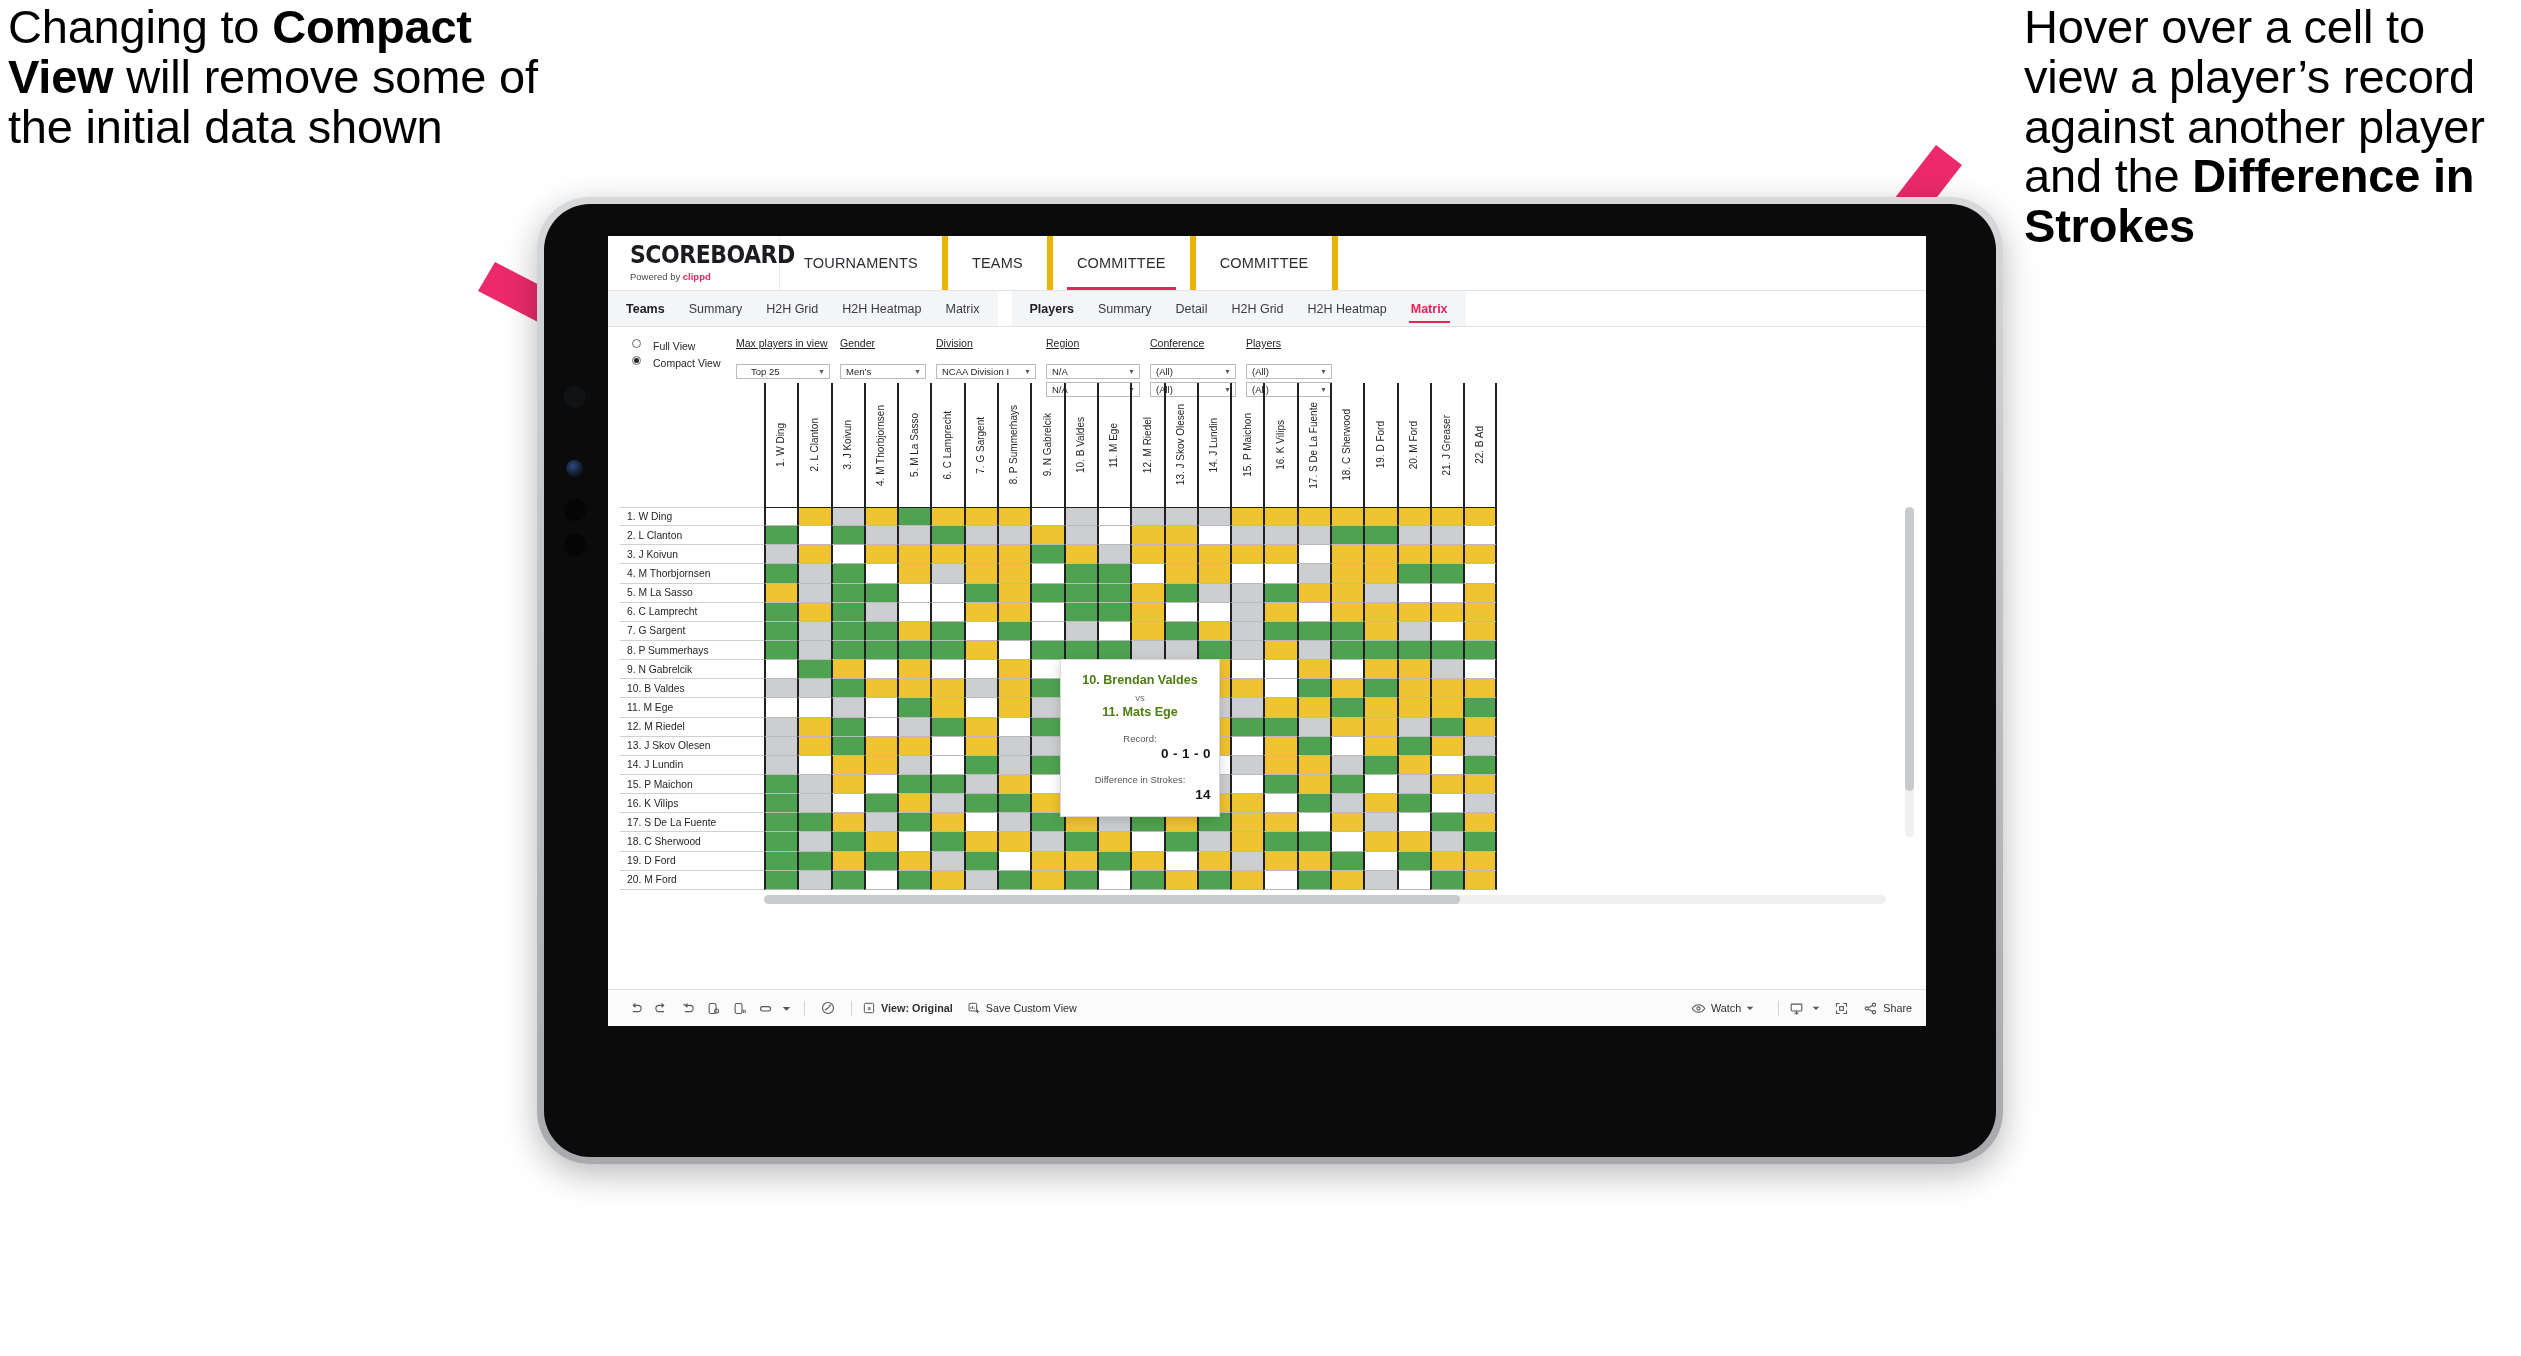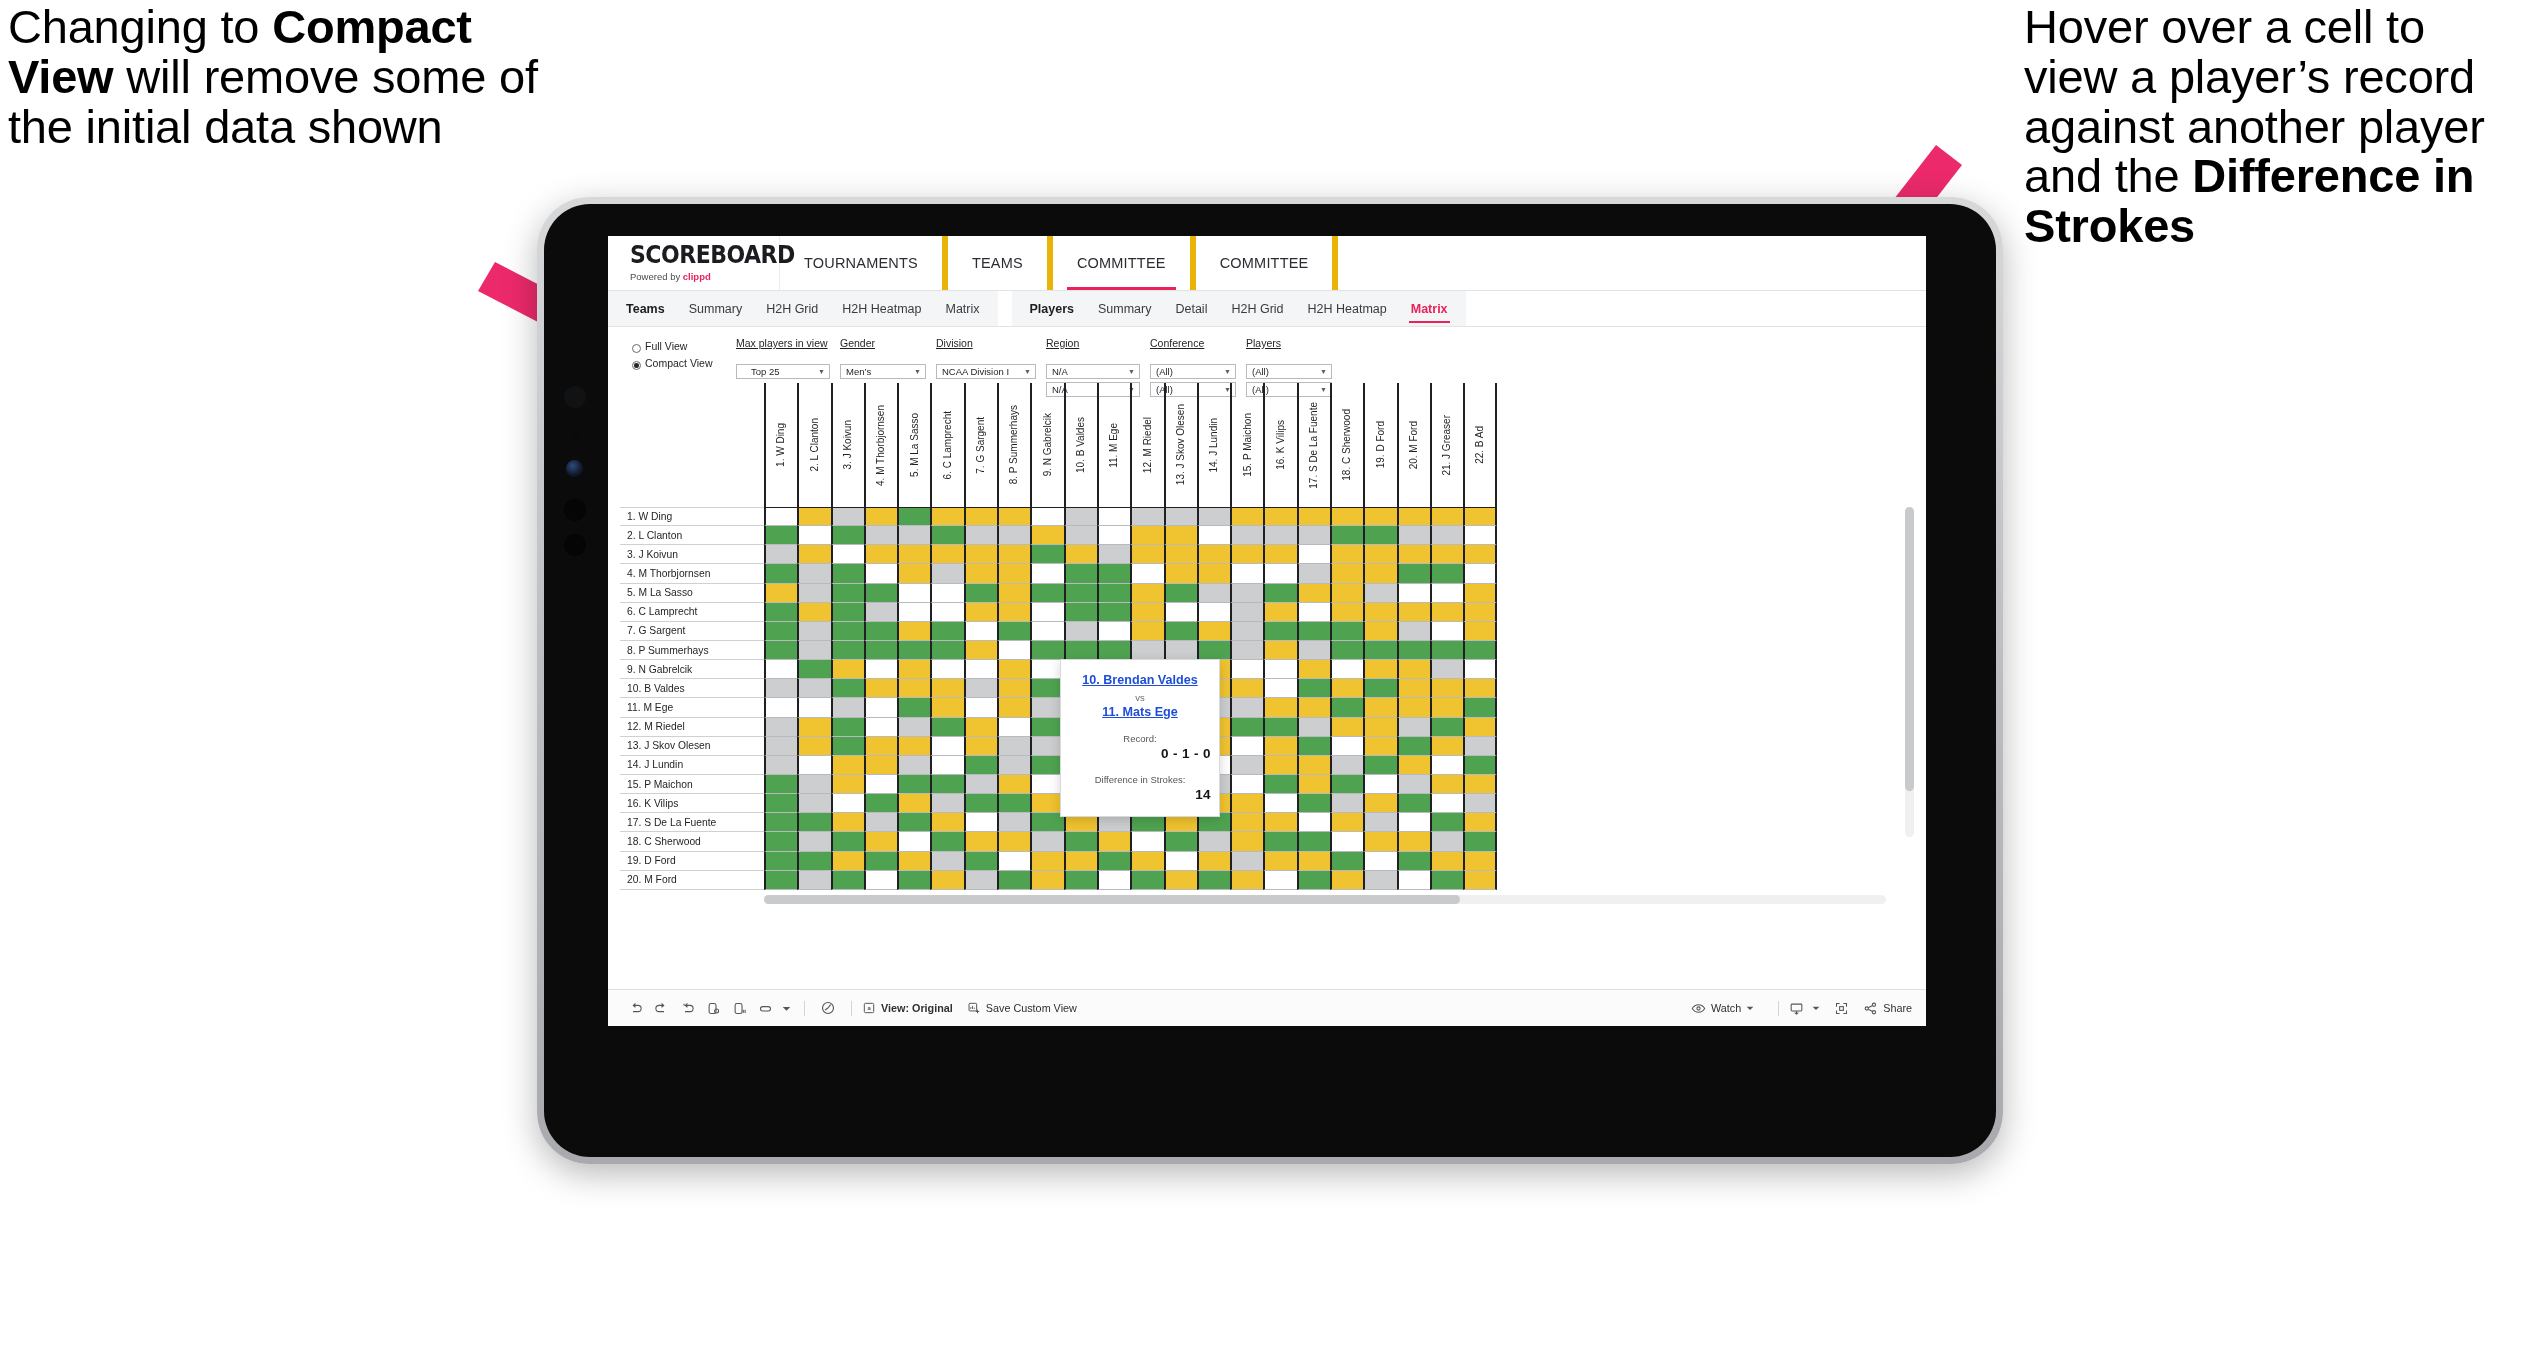--- a/index.html
+++ b/index.html
@@ -92,21 +92,21 @@
   .sub-item.head { font-weight:700; color:#1d1d22; }
   .sub-item.active { color:#e8235a; font-weight:600; }
   .sub-item.active::after { content:""; position:absolute; left:10px; right:10px; bottom:3px; height:2.5px; background:#e8235a; }
 
   
   #viz { position:relative; height: 630px; background:#fff; padding: 10px 12px 0 12px; }
 
   
   #filters { display:flex; align-items:flex-start; gap: 0; padding-left: 12px; height: 44px; }
   .radio-col { width: 104px; padding-top: 2px; }
-  .radio-row { display:flex; align-items:flex-end; gap:4px; font-size:10.5px; color:#26262b; line-height:14px; }
+  .radio-row { display:flex; align-items:flex-start; gap:12px; font-size:10.5px; color:#26262b; line-height:14px; }
   .radio-row + .radio-row { margin-top: 3px; }
   .rdo { width:9px; height:9px; border-radius:50%; border:1.3px solid #6b6b72; background:#fff; position:relative; flex:0 0 auto; }
   .rdo.on::after { content:""; position:absolute; left:50%; top:50%; width:4.4px; height:4.4px; margin:-2.2px 0 0 -2.2px; border-radius:50%; background:#26262b; }
 
   .fld { margin-right: 10px; }
   .fld-label { font-size:10.5px; color:#1f1f24; margin-bottom:15px;text-decoration:underline; }
   .sel {
     height: 15px; border:1px solid #b9babd; background:#fff;
     display:flex; align-items:center; justify-content:space-between;
     padding: 0 4px 0 5px; font-size:9.5px; color:#26262b;
@@ -149,21 +149,21 @@
   .c-a { background:#cdced0; }
 
   
   #tooltip {
     position:absolute; left: 440px; top: 276px;
     width: 160px;
     background:#fff; border:1px solid #d8d9db;
     box-shadow: 0 3px 11px rgba(0,0,0,0.17);
     padding: 13px 8px 14px 8px; text-align:center; z-index: 9;
   }
-  .tt-name { font-size: 12.6px; font-weight:700; color:#1d4ed8; line-height:1.25;text-decoration:underline; }
+  .tt-name { font-size: 12.6px; font-weight:700; color:#4d7c0f; line-height:1.25; }
   .tt-vs   { font-size: 9.5px; color:#6d6d74; margin: 3px 0 2px; }
   .tt-sec  { font-size: 9.5px; color:#55555c; margin-top: 13px; }
   .tt-val  { font-size: 13.5px; font-weight:700; color:#141418; margin-top: 2px; letter-spacing:0.4px;text-align:right; }
 
   
   #hscroll { position:absolute; left: 144px; right: 28px; bottom: -14px; height: 9px; background:#f0f0f1; border-radius:5px; }
   #hthumb { position:absolute; left:0; top:0; width: 62%; height:100%; background:#c9cacc; border-radius:5px; }
   #vscroll { position:absolute; right: 0; top: 124px; width: 9px; height: 330px; background:#f0f0f1; border-radius:5px; }
   #vthumb { position:absolute; left:0; top:0; width:100%; height: 86%; background:#c9cacc; border-radius:5px; }
 

